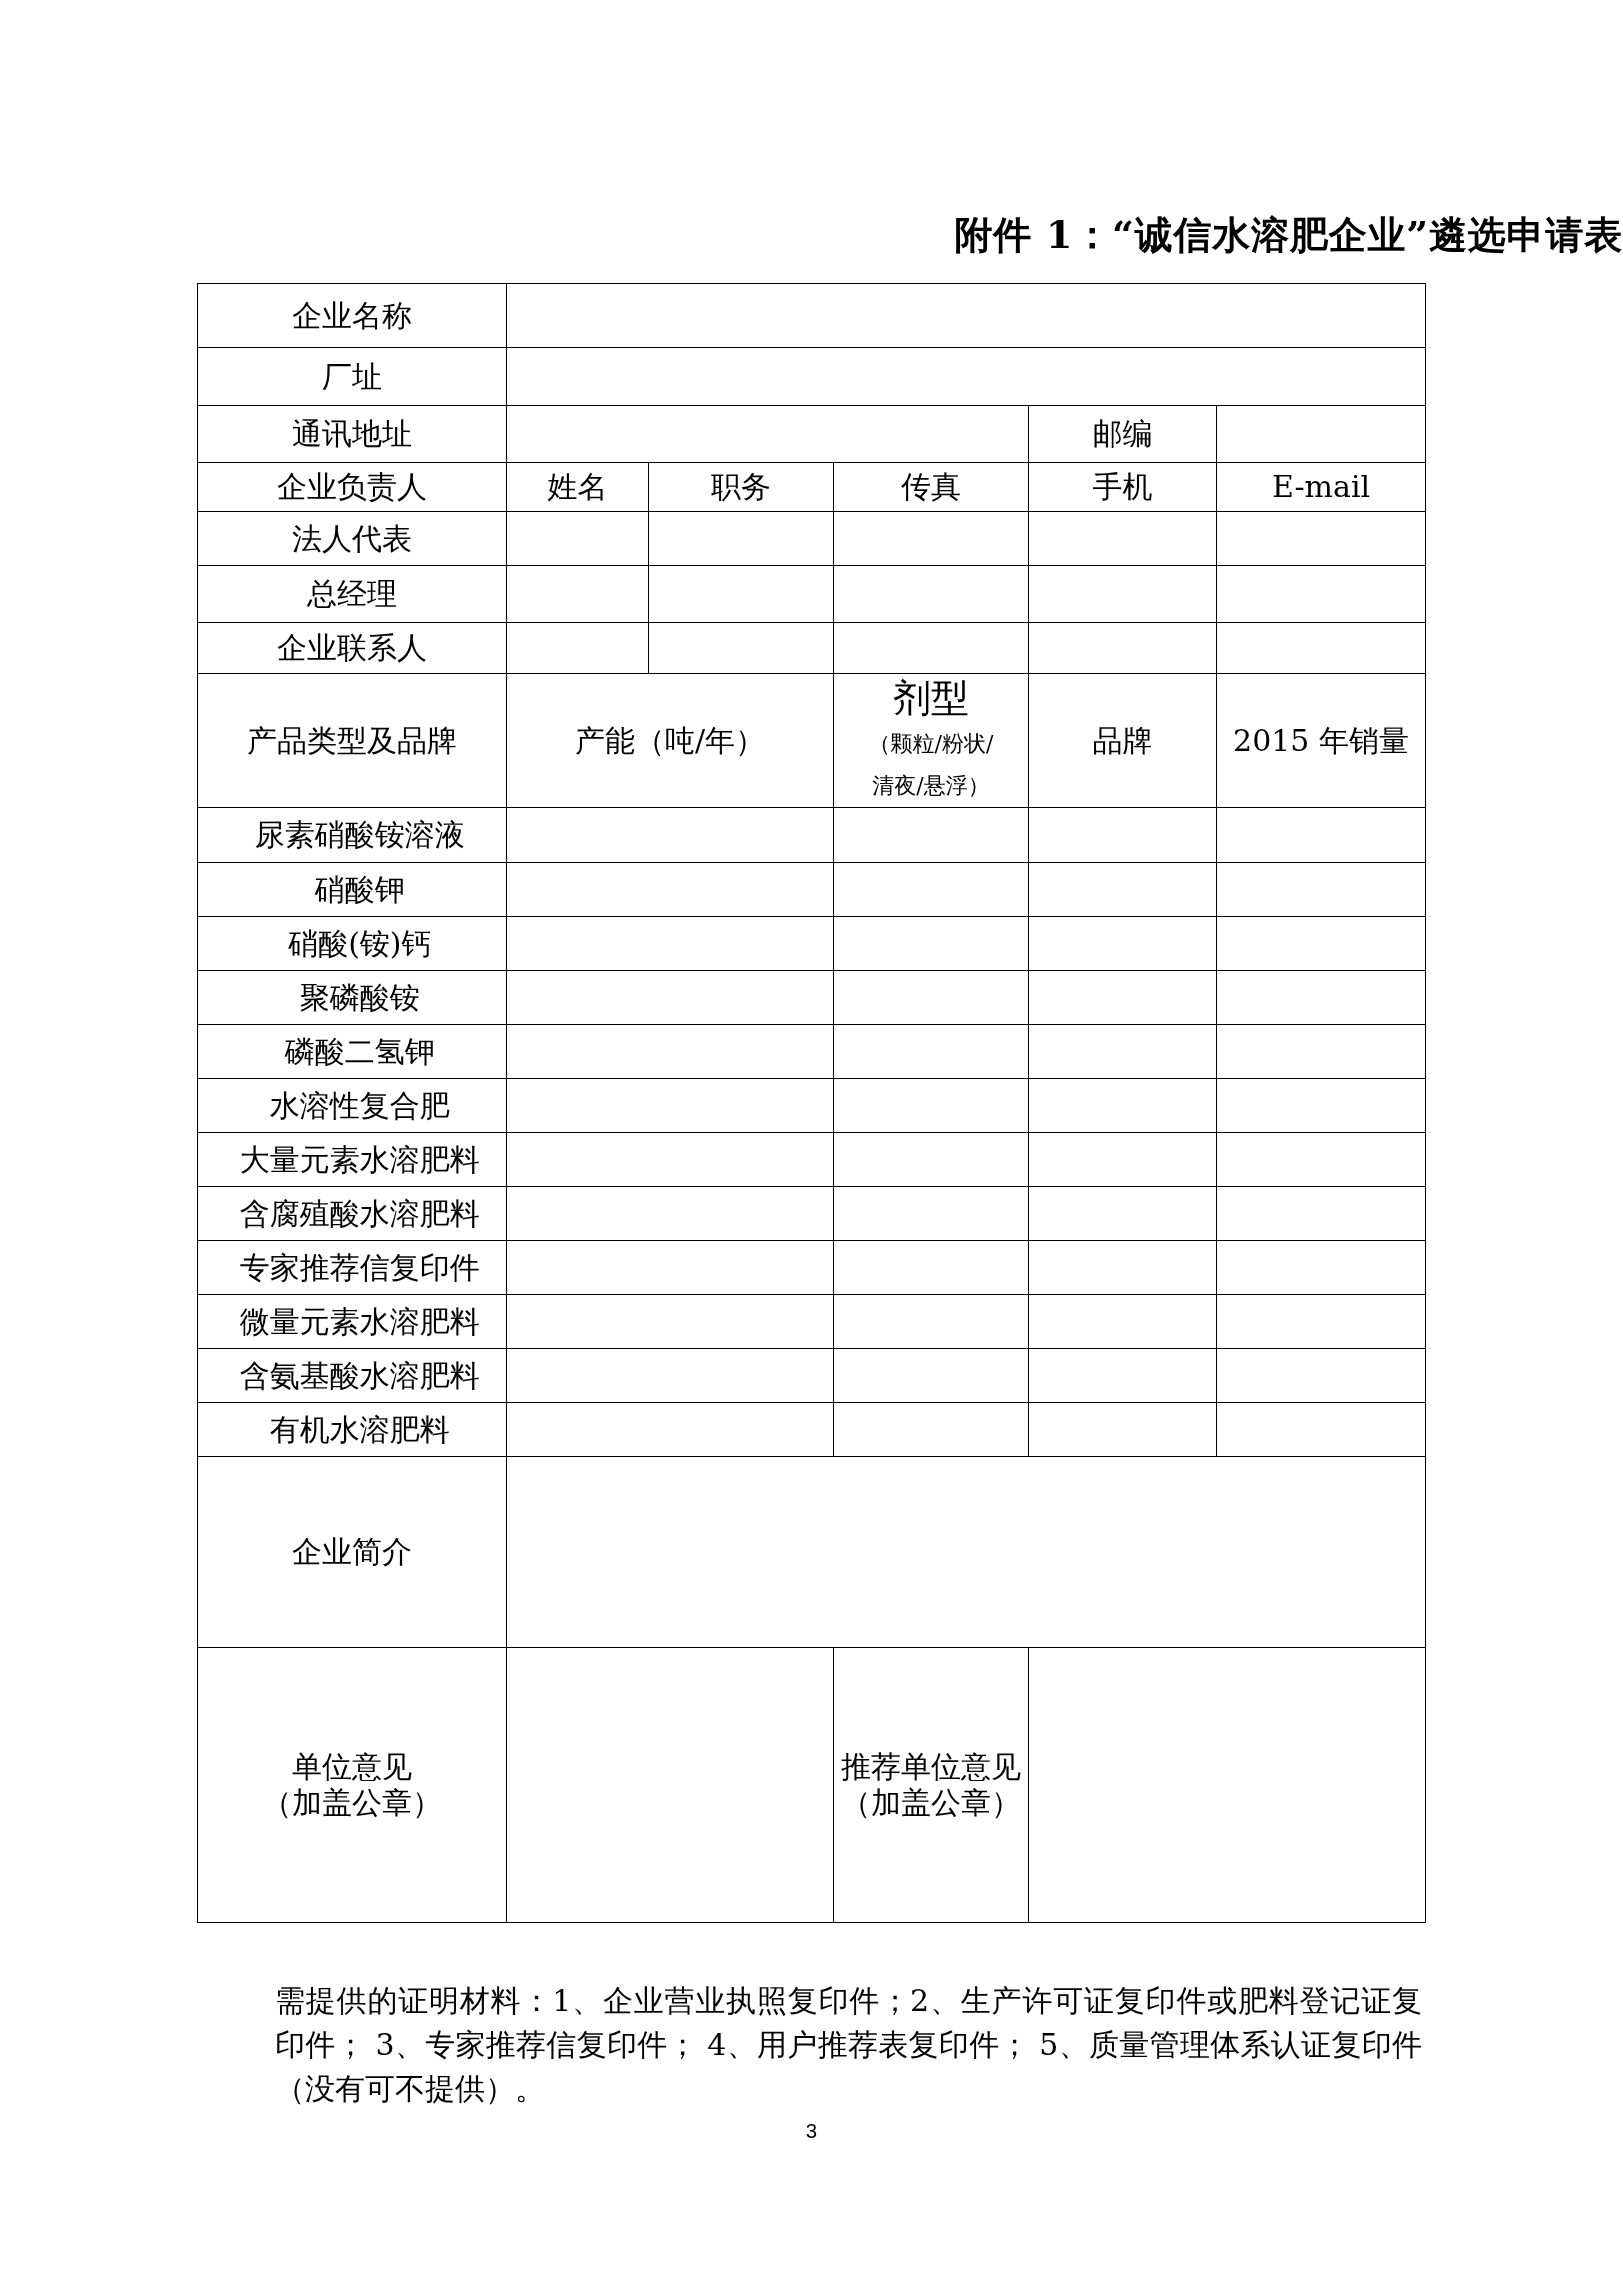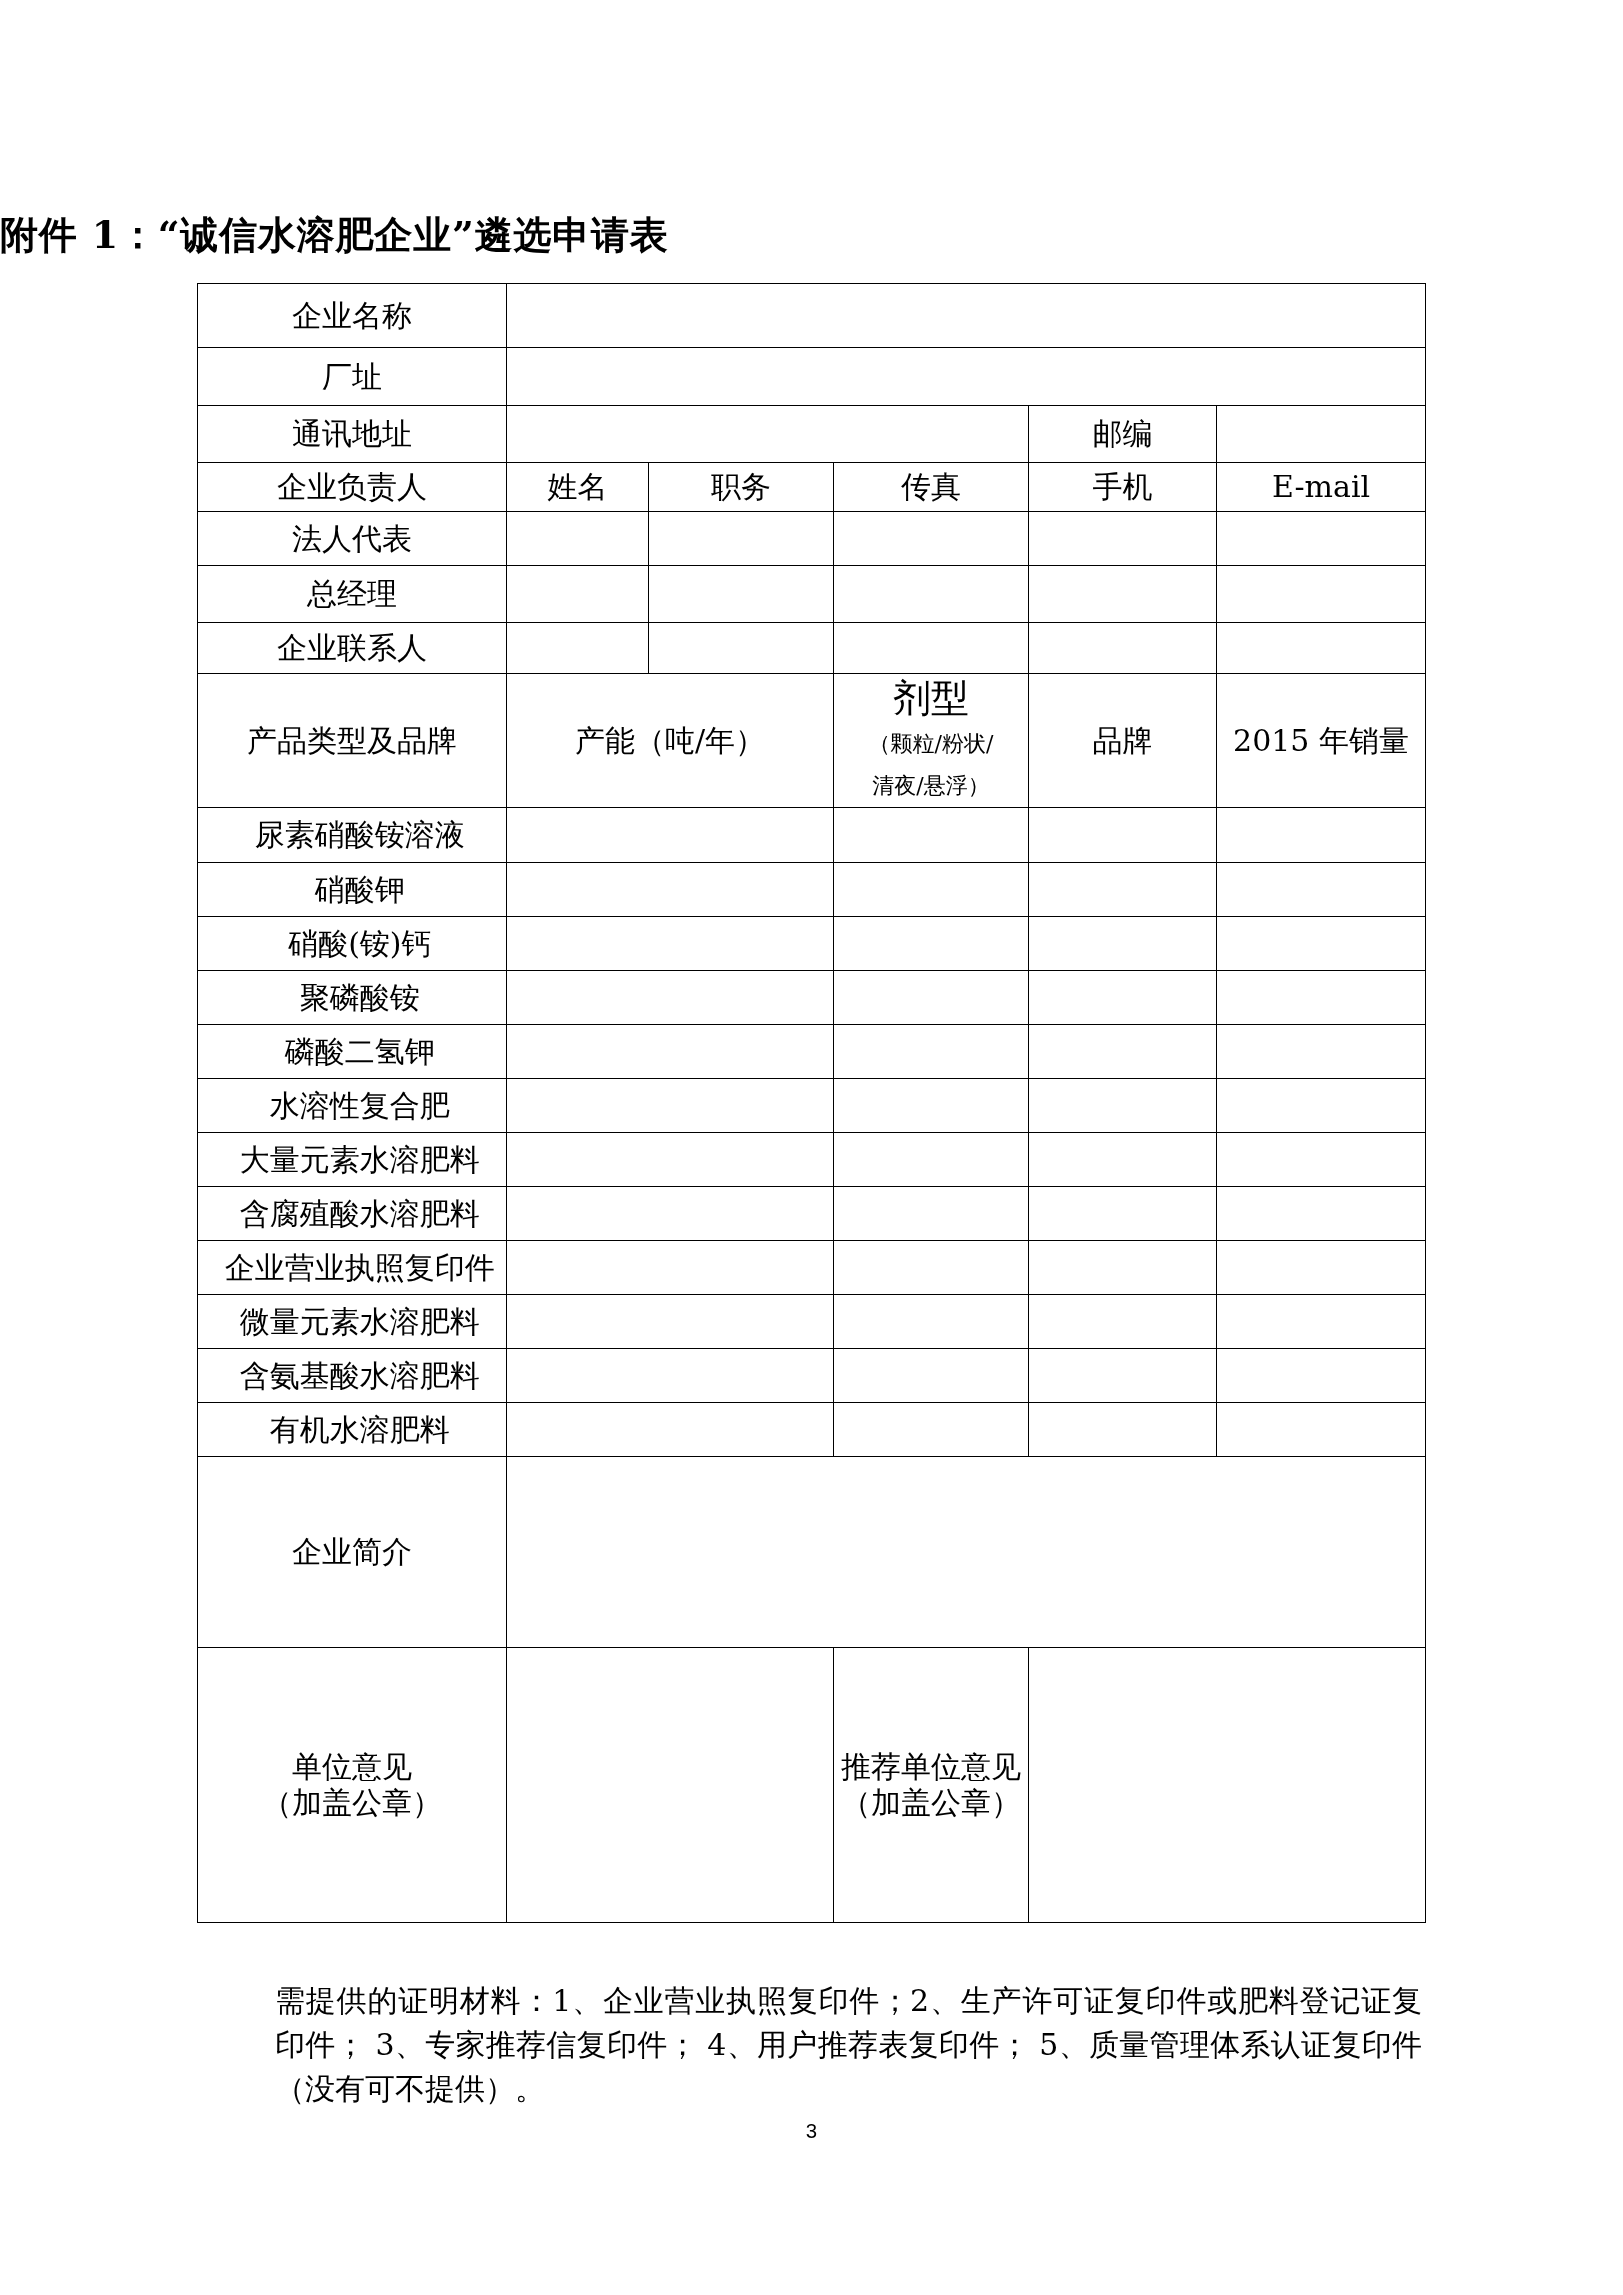--- a/index.html
+++ b/index.html
@@ -1,18 +1,18 @@
 <!DOCTYPE html>
 <html style="font-size:12.6px"><head>
   <meta charset="utf-8">
   <style>
     html, body { margin: 0; padding: 0; background: #ffffff; }
     body { width: 1623px; height: 2295px; position: relative; overflow: hidden;
       font-family: "DejaVu Serif", "Liberation Serif", serif; color: #000; }
-    .title { position: absolute; left: 0; width: 1623px; top: 210px; text-align: left;
+    .title { position: absolute; left: 0; width: 1623px; top: 210px; text-align: right;
       font-size: 38px; font-weight: bold; letter-spacing: 0.8px; }
     table.form { position: absolute; left: 197px; top: 283px; width: 1227px;
       border-collapse: collapse; table-layout: fixed; }
     table.form td { border: 1.6px solid #000; padding: 0; text-align: center; vertical-align: middle;
       font-size: 30px; line-height: 1.2; }
     table.form td.thin { border-width: 0.8px; }
     td.left { text-align: right; padding-left: 15.7px !important; }
     .small { font-size: 22px; line-height: 1.9; display: block; }
     .hdr-big { font-size: 38px; display: block; line-height: 1.3; }
     .inp { display: block; width: 100%; height: 100%; }
@@ -160,21 +160,21 @@
     <td class="thin"></td>
   </tr>
   <tr style="height:54px">
     <td class="thin left">含腐殖酸水溶肥料</td>
     <td colspan="2" class="thin"></td>
     <td class="thin"></td>
     <td class="thin"></td>
     <td class="thin"></td>
   </tr>
   <tr style="height:54px">
-    <td class="thin left">企业营业执照复印件</td>
+    <td class="thin left">专家推荐信复印件</td>
     <td colspan="2" class="thin"></td>
     <td class="thin"></td>
     <td class="thin"></td>
     <td class="thin"></td>
   </tr>
   <tr style="height:54px">
     <td class="thin left">微量元素水溶肥料</td>
     <td colspan="2" class="thin"></td>
     <td class="thin"></td>
     <td class="thin"></td>

